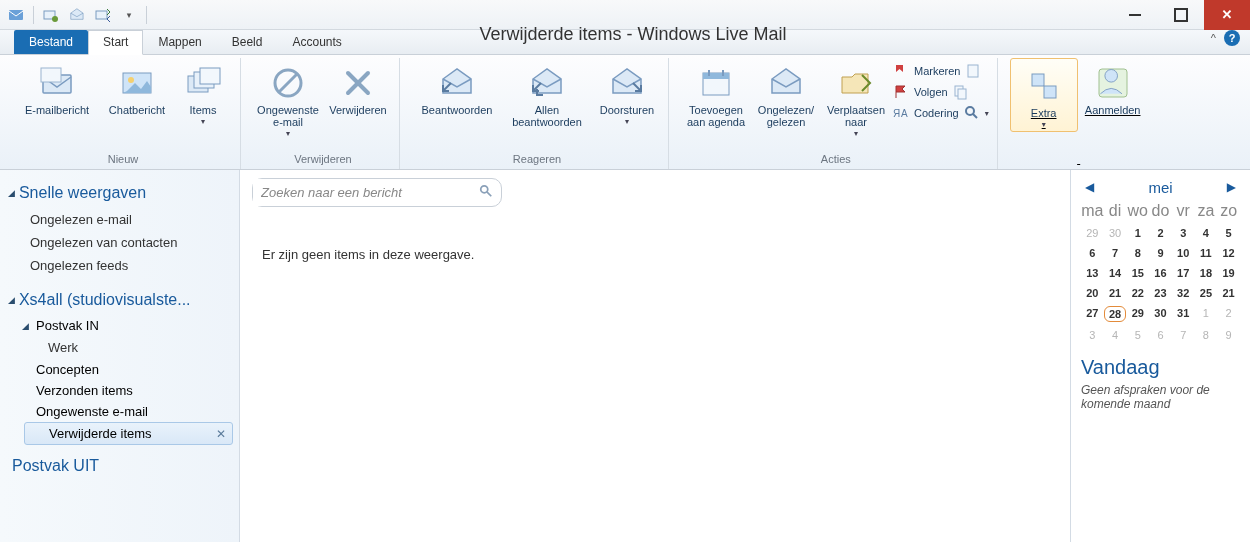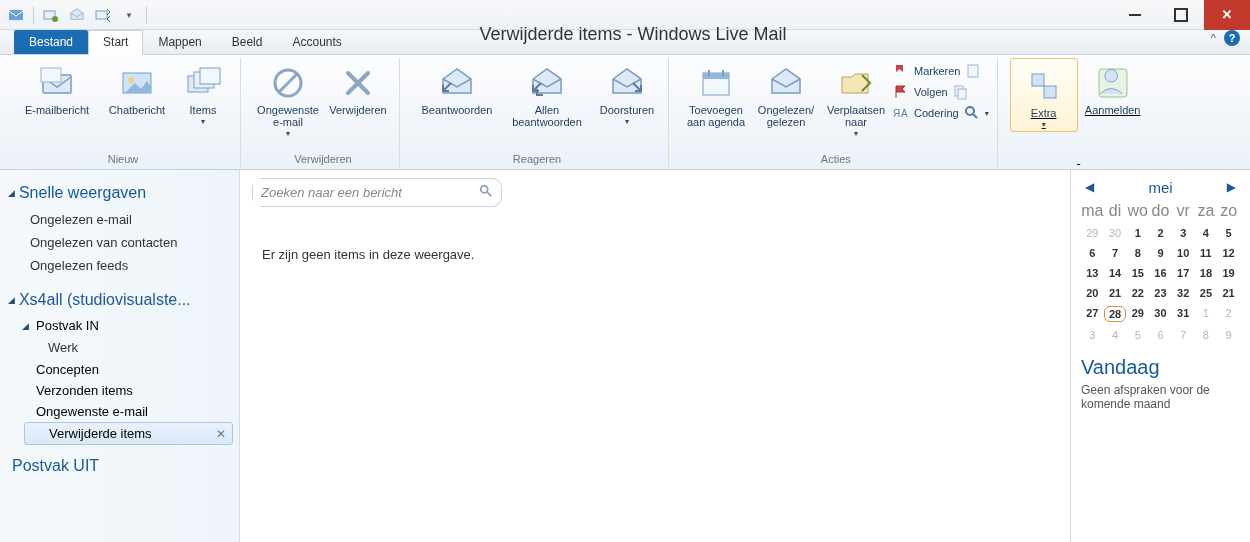--- a/index.html
+++ b/index.html
@@ -72,21 +72,21 @@
   .right { width:180px; border-left:1px solid #d3dbe4; padding:8px 10px 0 10px; background:#fff;}
   .cal-head { display:flex; align-items:center; justify-content:space-between; font-size:15px; color:#195a9c; padding-bottom:6px;}
   .cal-arrow { font-size:12px; color:#195a9c; padding:2px 4px;}
   .cal-grid { display:grid; grid-template-columns:repeat(7,1fr); text-align:center; font-size:11px; color:#333; row-gap:6px;}
   .cal-dow { color:#888; font-size:16px;}
   .cal-cell { padding:1px 0;}
   .cal-other { color:#b5b5b5;}
   .cal-bold { font-weight:600;}
   .cal-today { border:1px solid #e38b3a; border-radius:6px; }
   .today-head { color:#195a9c; font-size:20px; margin-top:14px;}
-  .today-text { font-size:12px; color:#555; margin-top:4px;}
+  .today-text { font-size:12px; color:#555; margin-top:4px;font-style:italic;}
 </style>
 </head>
 <body>
 
 <svg width="0" height="0" style="position:absolute">
   <defs>
     <g id="i-envelope">
         <rect x="4" y="10" width="28" height="18" rx="1" fill="#dce9f6" stroke="#7a9bc0" stroke-width="1.5"></rect>
         <path d="M4 12 L18 22 L32 12" fill="none" stroke="#7a9bc0" stroke-width="1.5"></path>
       </g>

